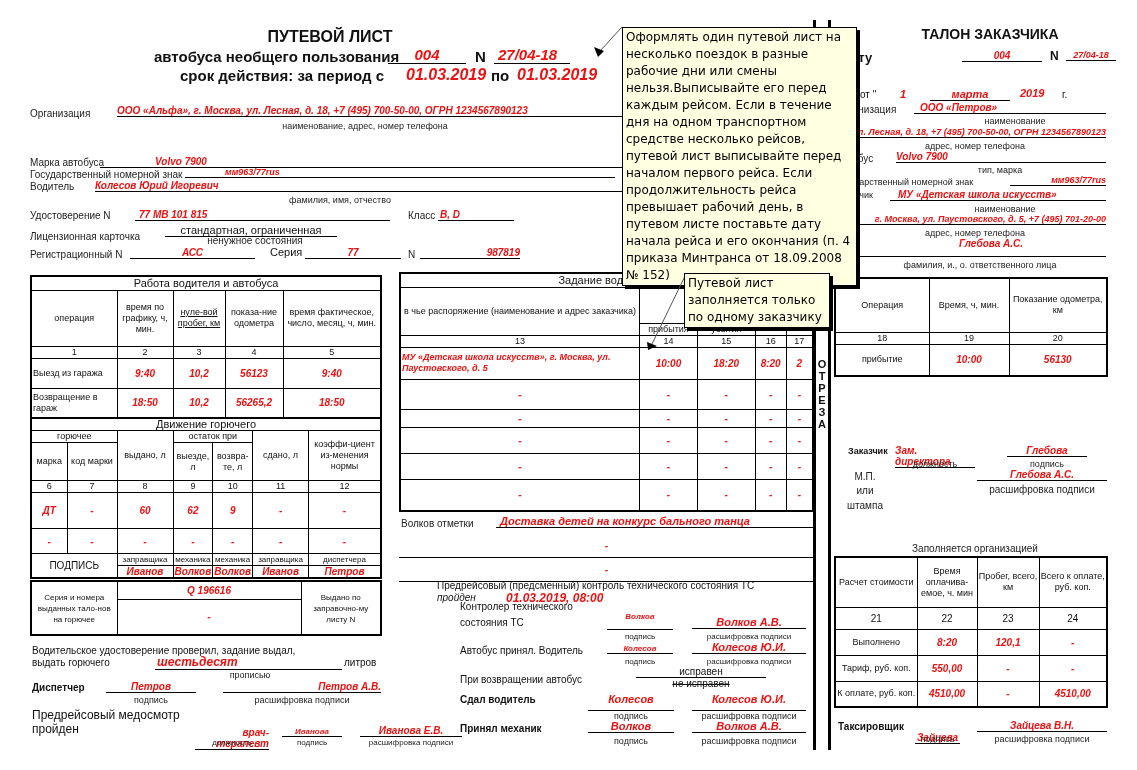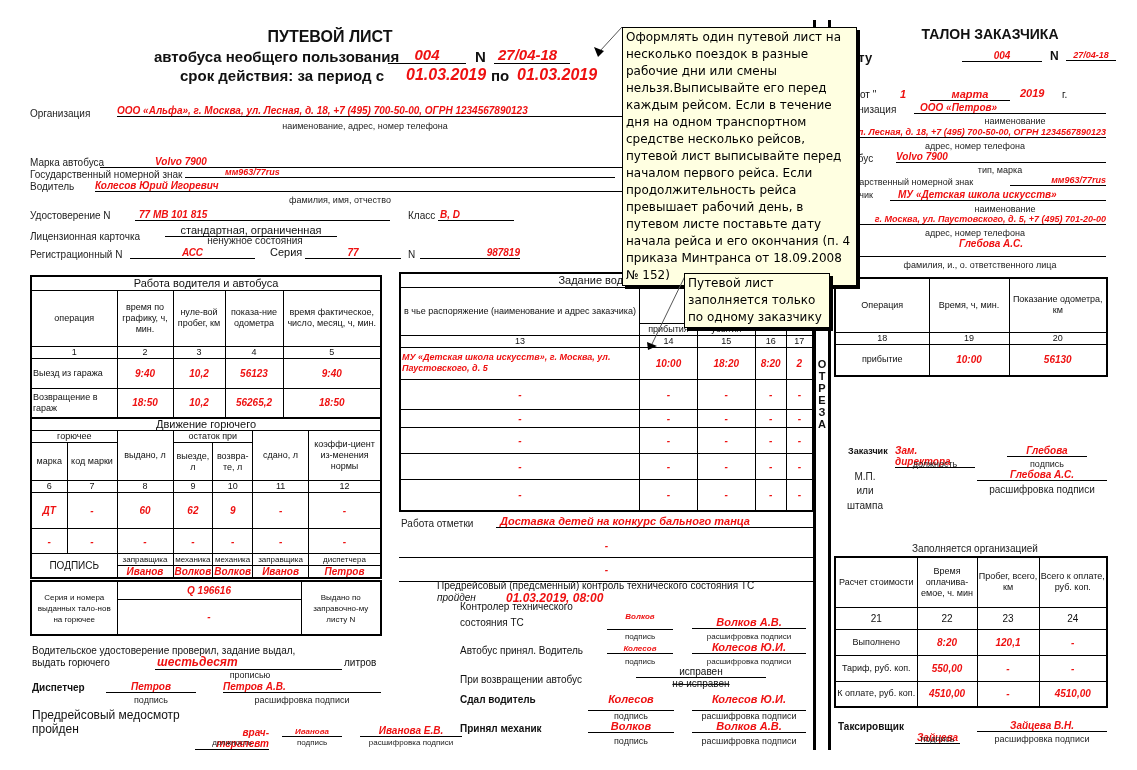--- a/index.html
+++ b/index.html
@@ -61,21 +61,21 @@
 <div class="abs uline red" style="left:420px;top:247px;width:100px;font-size:10px;text-align:right;">987819</div>
 
 <table class="grid" style="left:30px;top:275px;width:352px;">
   <tbody>
       <tr style="height:14px;">
         <td colspan="5" style="font-size:11px;">Работа водителя и автобуса</td>
       </tr>
   <tr style="height:56px;">
     <td style="width:86px;">операция</td>
     <td style="width:56px;">время по графику, ч, мин.</td>
-    <td style="width:52px;">нуле-вой пробег, км</td>
+    <td style="width:52px;text-decoration:underline;">нуле-вой пробег, км</td>
     <td style="width:58px;">показа-ние одометра</td>
     <td>время фактическое, число, месяц, ч, мин.</td>
   </tr>
   <tr style="height:10px;">
     <td>1</td>
     <td>2</td>
     <td>3</td>
     <td>4</td>
     <td>5</td>
   </tr>
@@ -172,21 +172,21 @@
   </table>
 
 <div class="abs" style="left:32px;top:645px;font-size:10px;">Водительское удостоверение проверил, задание выдал,</div>
 <div class="abs" style="left:32px;top:657px;font-size:10px;">выдать горючего</div>
 <div class="abs uline red" style="left:155px;top:655px;width:187px;font-size:12px;padding-left:2px;">шестьдесят</div>
 <div class="abs" style="left:344px;top:657px;font-size:10px;">литров</div>
 <div class="abs cap" style="left:220px;top:670px;width:60px;">прописью</div>
 <div class="abs" style="left:32px;top:682px;font-size:10px;font-weight:bold;">Диспетчер</div>
 <div class="abs uline red" style="left:106px;top:681px;width:90px;font-size:10px;text-align:center;">Петров</div>
 <div class="abs cap" style="left:106px;top:695px;width:90px;">подпись</div>
-<div class="abs uline red" style="left:223px;top:681px;width:158px;font-size:10px;text-align:left;">Петров А.В.</div>
+<div class="abs uline red" style="left:223px;top:681px;width:158px;font-size:10px;text-align:right;">Петров А.В.</div>
 <div class="abs cap" style="left:223px;top:695px;width:158px;">расшифровка подписи</div>
 <div class="abs" style="left:32px;top:708px;font-size:12px;">Предрейсовый медосмотр</div>
 <div class="abs" style="left:32px;top:722px;font-size:12px;">пройден</div>
 <div class="abs uline red" style="left:195px;top:727px;width:74px;font-size:10px;text-align:right;">врач-терапевт</div>
 <div class="abs cap" style="left:195px;top:738px;width:74px;font-size:8px;">должность</div>
 <div class="abs uline red" style="left:282px;top:727px;width:60px;font-size:8px;text-align:center;">Иванова</div>
 <div class="abs cap" style="left:282px;top:738px;width:60px;font-size:8px;">подпись</div>
 <div class="abs uline red" style="left:360px;top:725px;width:102px;font-size:10px;text-align:center;">Иванова Е.В.</div>
 <div class="abs cap" style="left:360px;top:738px;width:102px;font-size:8px;">расшифровка подписи</div>
 
@@ -250,21 +250,21 @@
   <tr style="height:32px;">
     <td class="red">-</td>
     <td class="red">-</td>
     <td class="red">-</td>
     <td class="red">-</td>
     <td class="red">-</td>
   </tr>
 </tbody>
   </table>
 
-<div class="abs lbl" style="left:401px;top:518px;">Работа отметки</div>
+<div class="abs lbl" style="left:401px;top:518px;">Волков отметки</div>
 <div class="abs uline red" style="left:496px;top:515px;width:318px;font-size:11px;padding-left:4px;">Доставка детей на конкурс бального танца</div>
 <div class="abs uline red" style="left:399px;top:540px;width:415px;font-size:10px;text-align:center;height:18px;">-</div>
 <div class="abs uline red" style="left:399px;top:564px;width:415px;font-size:10px;text-align:center;height:18px;">-</div>
 
 <div class="abs" style="left:437px;top:580px;font-size:10px;">Предрейсовый (предсменный) контроль технического состояния ТС</div>
 <div class="abs" style="left:437px;top:592px;font-size:10px;font-style:italic;">пройден</div>
 <div class="abs red" style="left:494px;top:591px;font-size:12px;margin-left:12px;">01.03.2019, 08:00</div>
 <div class="abs" style="left:460px;top:601px;font-size:10px;">Контролер технического</div>
 <div class="abs" style="left:460px;top:617px;font-size:10px;">состояния ТС</div>
 <div class="abs uline red" style="left:607px;top:612px;width:66px;font-size:8px;text-align:center;height:18px;">Волков</div>

